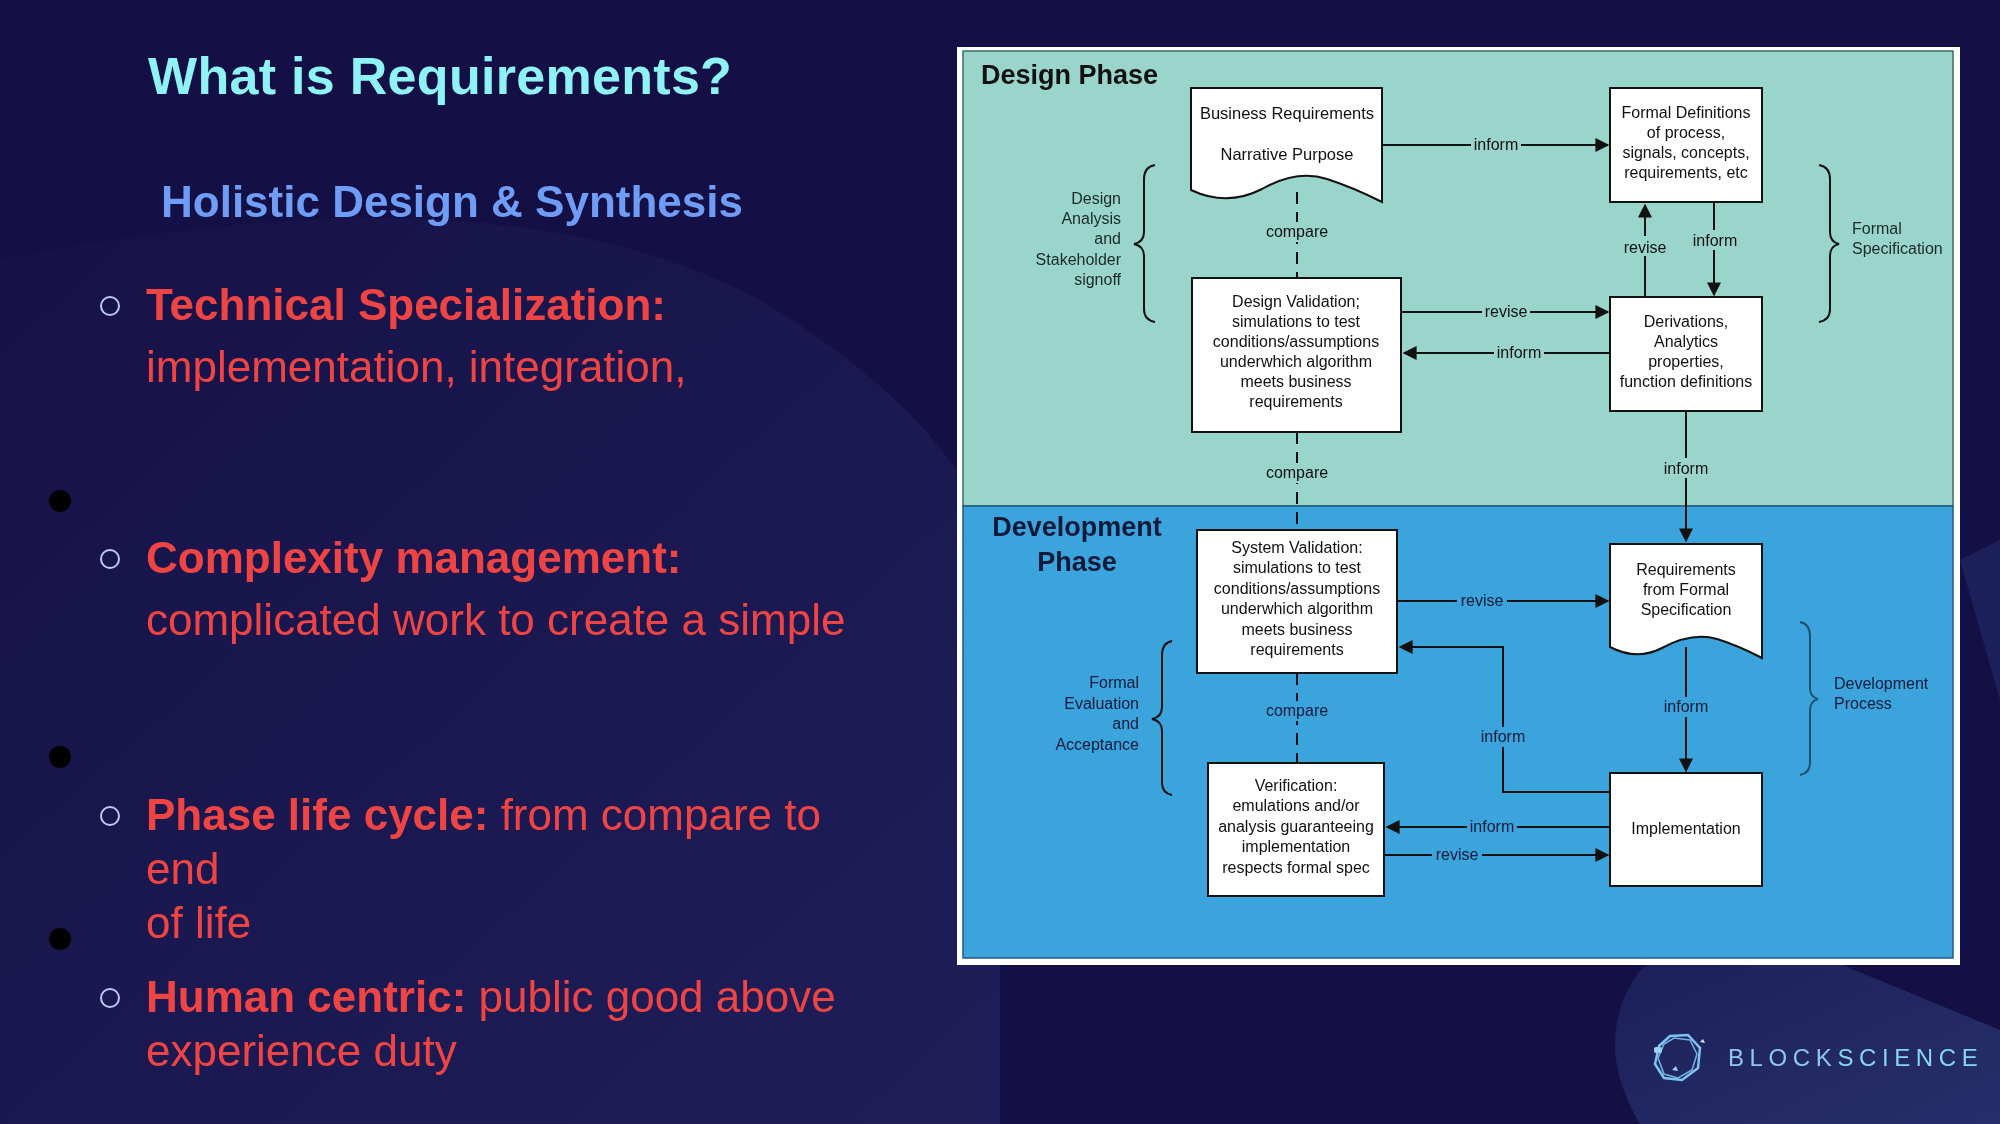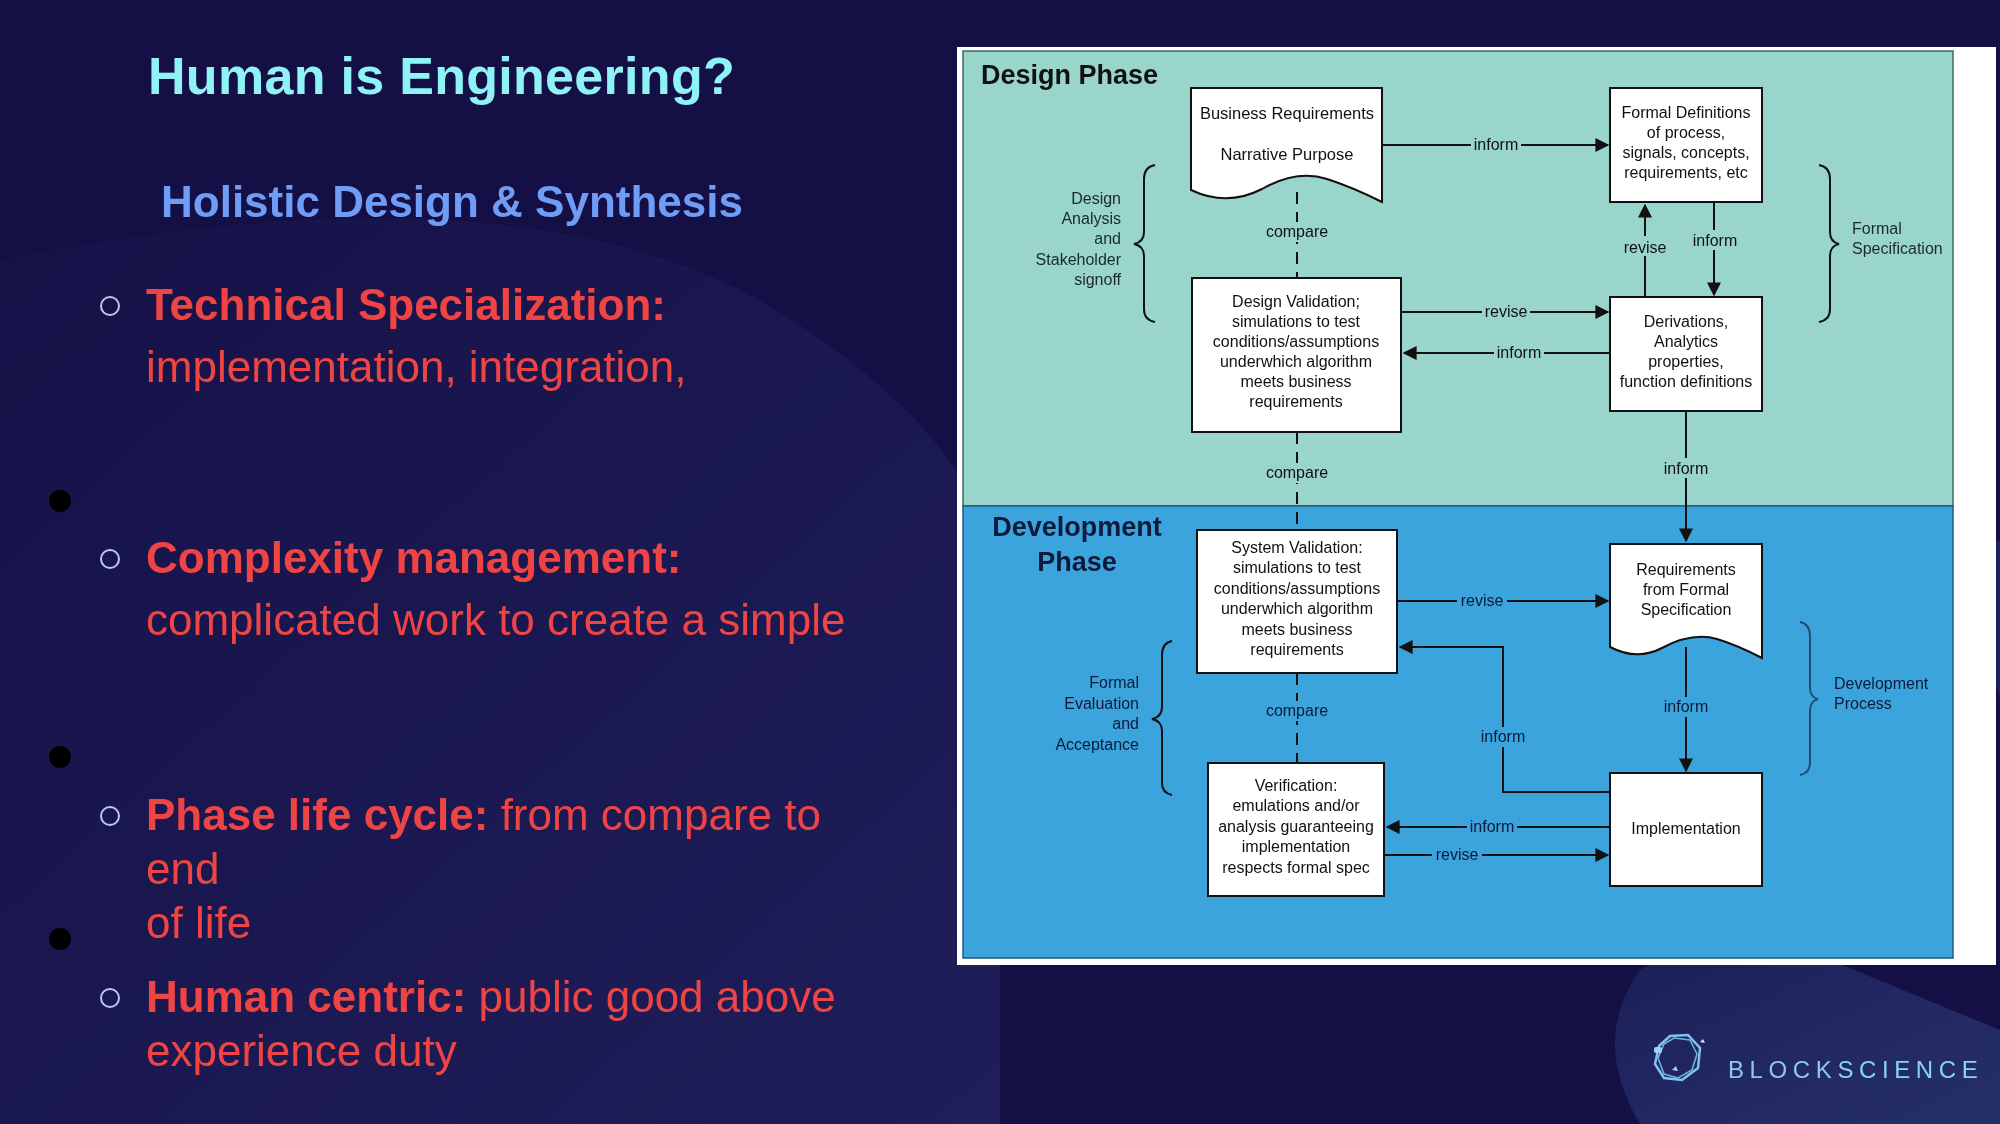--- a/index.html
+++ b/index.html
@@ -20,26 +20,26 @@
   .bullet-block { position: absolute; left: 146px; color: #ef4444; font-size: 44px; line-height: 62px; width: 760px; }
   .bullet-block .hollow {
     position: absolute; left: -46px; top: 22px; width: 16px; height: 16px;
     border: 2px solid #b9c8f5; border-radius: 50%;
   }
   .bullet-block .b { font-weight: bold; }
   .stray-dot { position: absolute; width: 22px; height: 22px; border-radius: 50%; background: #000; left: 49px; }
 
   .diagram-frame {
     position: absolute; left: 957px; top: 47px; width: 1003px; height: 918px;
-    background: #ffffff; z-index: 2; padding-left: 36px;
+    background: #ffffff; z-index: 2;
   }
   .diagram-svg { position: absolute; left: 0; top: 0; width: 1003px; height: 918px; }
   .dtext { font-family: "Liberation Sans", sans-serif; }
 
-  .logo { position: absolute; left: 1650px; top: 1032px; z-index: 3; display: flex; align-items: flex-end; }
+  .logo { position: absolute; left: 1650px; top: 1032px; z-index: 3; display: flex; align-items: center; }
   .logo-text {
     font-size: 24px; letter-spacing: 5.6px; color: #8fc6f0; margin-left: 22px;
   }
   .logo-text .hi { color: #86d7ee; }
 </style>
 </head>
 <body>
 
 <svg class="bg-shapes" viewBox="0 0 2000 1124">
   <defs>
@@ -51,21 +51,21 @@
       <stop offset="0" stop-color="#1c1f58"></stop>
       <stop offset="1" stop-color="#262f6a"></stop>
     </linearGradient>
   </defs>
   <rect x="0" y="0" width="2000" height="1124" fill="#140f45"></rect>
   <path d="M0 260 Q 500 160 760 300 Q 960 420 1000 560 L 1000 1124 L 0 1124 Z" fill="url(#gA)" opacity="0.95"></path>
   <path d="M1640 1124 Q 1590 1040 1640 970 Q 1700 930 1830 960 L 2000 1030 L 2000 1124 Z" fill="url(#gB)"></path>
   <path d="M1960 560 L 2000 540 L 2000 700 Z" fill="#1e2460" opacity="0.8"></path>
 </svg>
 
-<h1 class="slide-title" style="z-index:1">Human is Engineering?</h1>
+<h1 class="slide-title" style="z-index:1">What is Requirements?</h1>
 <h2 class="slide-subtitle" style="z-index:1">Holistic Design &amp; Synthesis</h2>
 
 <div class="bullet-block" style="top:274px; z-index:1">
   <span class="hollow"></span>
   <div><span class="b">Technical Specialization:</span></div>
   <div>implementation, integration,</div>
 </div>
 <span class="stray-dot" style="top:490px; z-index:1"></span>
 
 <div class="bullet-block" style="top:527px; z-index:1">

